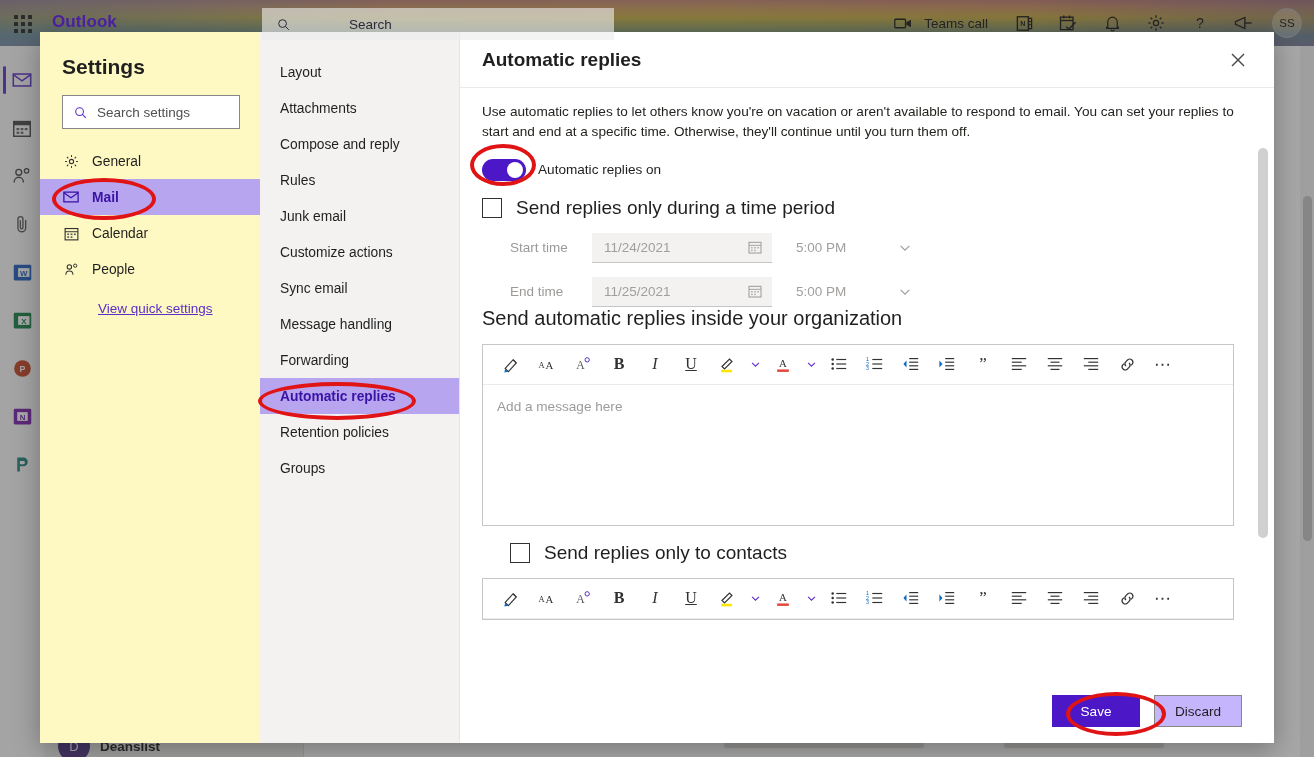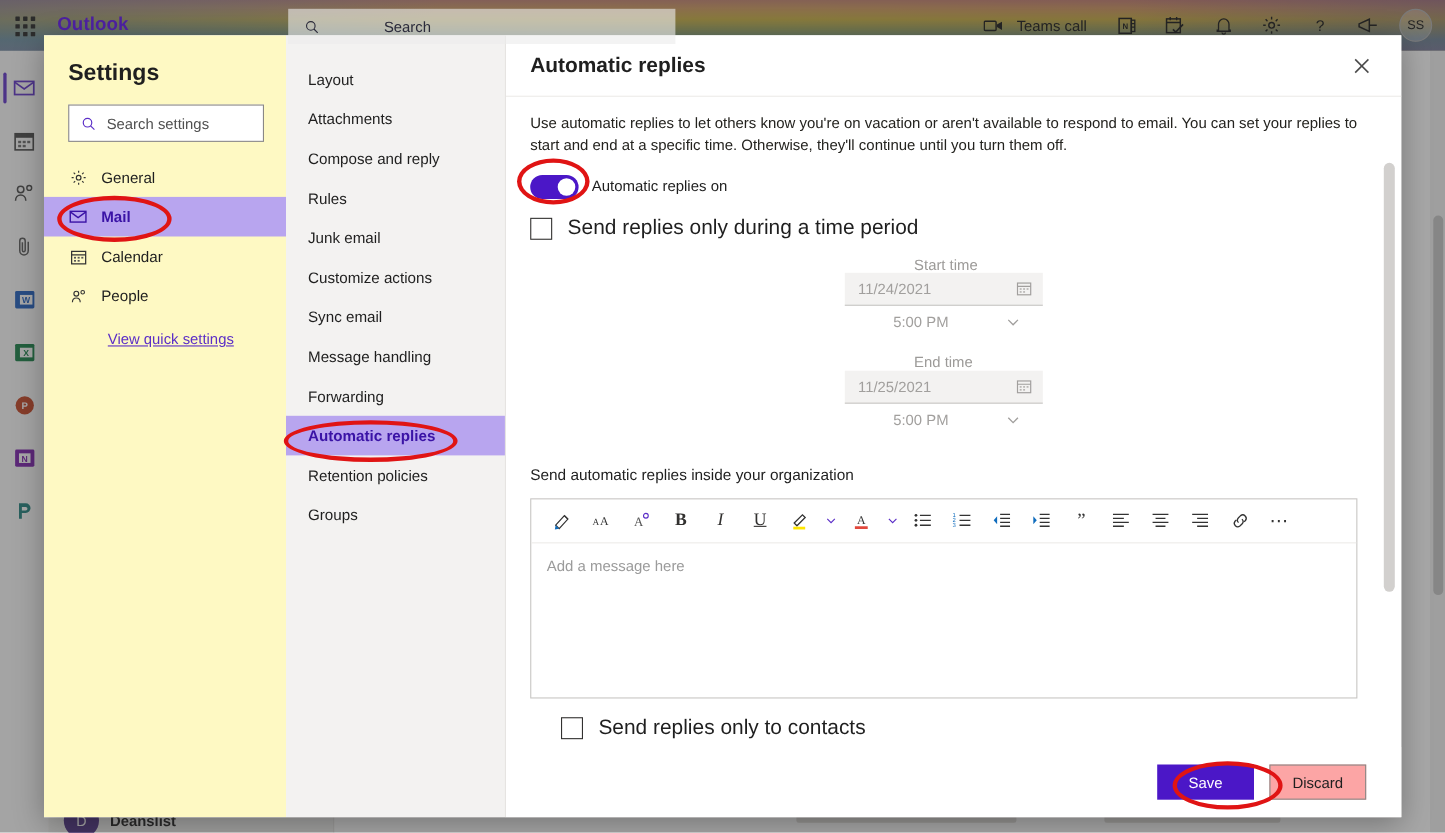--- a/index.html
+++ b/index.html
@@ -141,34 +141,34 @@
     width: 20px; height: 20px; border: 1.6px solid #323130; background: #fff; flex: 0 0 20px;
     display: flex; align-items: center; justify-content: center;
   }
   .cb.checked { background: #5b21cc; border-color: #5b21cc; }
   .cb.checked::after {
     content: ""; width: 10px; height: 5px; border-left: 2px solid #fff; border-bottom: 2px solid #fff;
     transform: rotate(-45deg); margin-top: -2px;
   }
   .cb-label { font-size: 19px; color: #1f1f1f; }
 
-  .time-row { display: flex; align-items: center; margin-top: 14px; flex-direction: column; }
+  .time-row { display: flex; align-items: center; margin-top: 14px; }
   .time-label { width: 110px; padding-left: 28px; font-size: 13.5px; color: #9c9a98; }
   .date-field {
     width: 180px; height: 30px; background: #f3f2f1; border-bottom: 1px solid #c8c6c4;
     display: flex; align-items: center; justify-content: space-between; padding: 0 9px 0 12px;
   }
   .date-field .val { font-size: 13.5px; color: #a19f9d; }
   .time-field {
     width: 118px; height: 30px; margin-left: 22px;
     display: flex; align-items: center; justify-content: space-between; padding-left: 2px;
   }
   .time-field .val { font-size: 13.5px; color: #a19f9d; }
 
-  .section-label { margin-top: 26px; font-size: 14px; color: #1f1f1f; }
+  .section-label { font-size: 20px; color: #1f1f1f; }
 
   .editor { margin-top: 14px; border: 1px solid #c8c6c4; background: #fff; }
   .ed-toolbar {
     height: 40px; display: flex; align-items: center; gap: 0px; padding: 0 10px;
     border-bottom: 1px solid #edebe9;
   }
   .tbtn { width: 36px; height: 34px; display: flex; align-items: center; justify-content: center; color: #323130; font-size: 14px; }
   .tbtn.small { width: 20px; }
   .ed-body { height: 140px; padding: 12px 14px; }
   .ed-ph { font-size: 13.6px; color: #9b9b9b; }
@@ -179,21 +179,21 @@
 
   .main-foot {
     flex: 0 0 64px; height: 64px; background: #ffffff; display: flex; align-items: center;
     justify-content: flex-end; gap: 14px; padding-right: 32px;
   }
   .btn-save {
     width: 88px; height: 32px; background: #4b17c7; color: #ffffff; font-size: 13.6px;
     display: flex; align-items: center; justify-content: center;
   }
   .btn-discard {
-    width: 88px; height: 32px; background: #fca5a5; color: #1f1f1f; font-size: 13.6px;
+    width: 88px; height: 32px; background: #c4b5fd; color: #1f1f1f; font-size: 13.6px;
     border: 1px solid #8a8886; display: flex; align-items: center; justify-content: center;
   }
 
   
   .annot { position: absolute; border: 4px solid #e01414; border-radius: 50%; pointer-events: none; z-index: 50; }
   #annot-mail      { left: 52px;  top: 178px; width: 104px; height: 42px; }
   #annot-autorep   { left: 258px; top: 382px; width: 158px; height: 38px; }
   #annot-toggle    { left: 470px; top: 144px; width: 66px; height: 42px; }
   #annot-save      { left: 1066px; top: 692px; width: 100px; height: 44px; }
 

